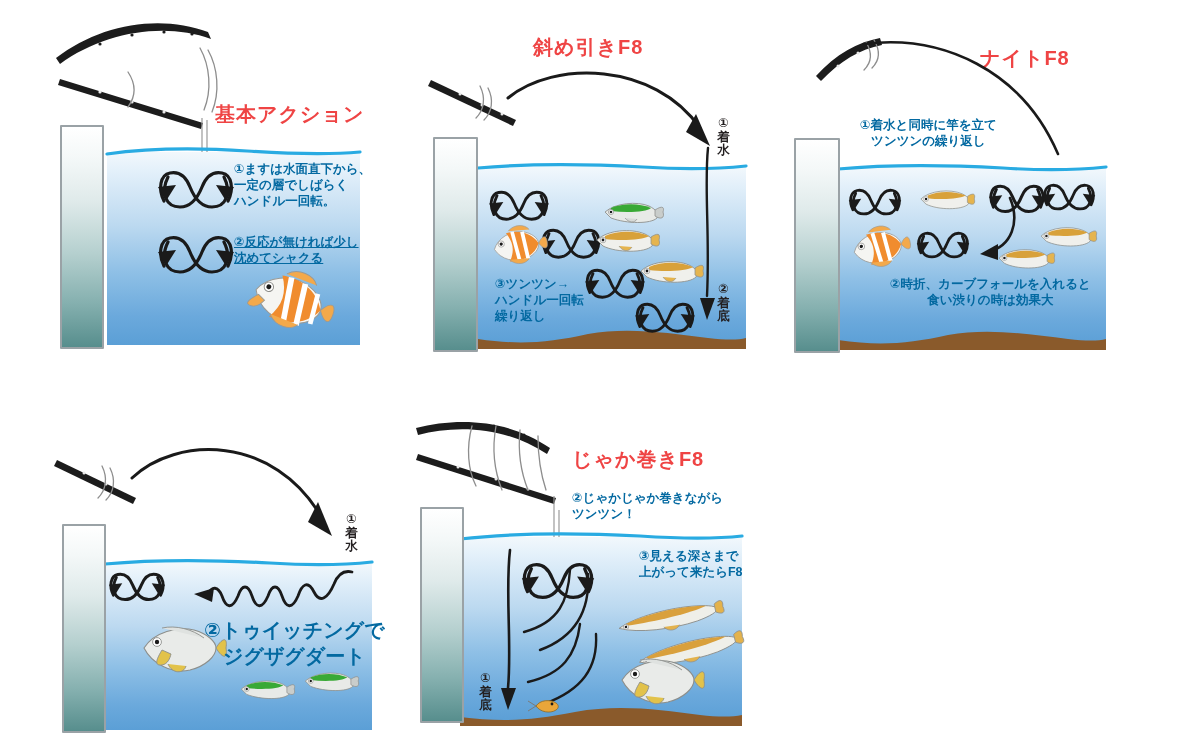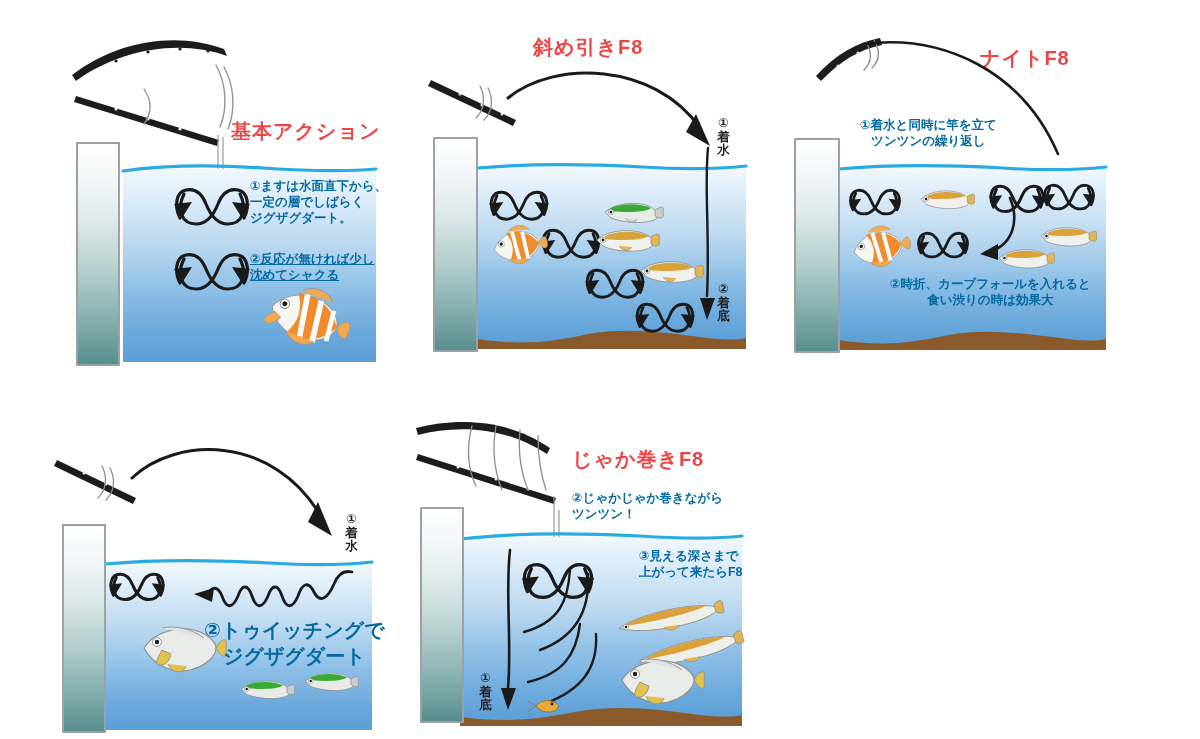--- a/index.html
+++ b/index.html
@@ -37,21 +37,21 @@
   }
   svg{overflow:visible;display:block;}
   .ink{fill:none;stroke:#1a1a1a;stroke-linecap:round;stroke-linejoin:round;}
   .rod{fill:#1c1c1c;}
   .blur{fill:none;stroke:#8d8d8d;stroke-width:1.3;stroke-linecap:round;}
   .line{fill:none;stroke:#9a9a9a;stroke-width:1.2;}
 </style>
 </head>
 <body>
 
-<div class="panel" style="left:0;top:17px;width:400px;height:380px;margin-left:16px;">
+<div class="panel" style="left:0;top:0;width:400px;height:380px;">
 
   <div class="title" style="left:215px;top:101px;">基本アクション</div>
 
   <svg style="position:absolute;left:40px;top:8px;width:220px;height:130px;" width="220" height="130" viewBox="0 0 220 130">
     <path class="rod" d="M16,50 C60,16 120,6 168,24 L171,31 C124,14 64,24 20,56 Z"></path>
     <circle cx="60" cy="36" r="1.6" fill="#1c1c1c"></circle>
       <circle cx="92" cy="27" r="1.6" fill="#1c1c1c"></circle>
     <circle cx="124" cy="24" r="1.6" fill="#1c1c1c"></circle>
       <circle cx="152" cy="26" r="1.6" fill="#1c1c1c"></circle>
     <path class="rod" d="M20,71 L163,115 L161,121 L18,77 Z"></path>
@@ -102,21 +102,21 @@
         <path d="M40,58 C50,70 66,68 72,60" fill="#f3a94b" stroke="#9a9a96" stroke-width="1"></path>
         <path d="M22,42 C14,50 10,56 18,56 C24,56 28,50 30,46 Z" fill="#f3a94b" stroke="#9a9a96" stroke-width="1"></path>
         <circle cx="30" cy="31" r="5" fill="#ffffff" stroke="#8e8e8a" stroke-width="1"></circle>
         <circle cx="30" cy="31" r="2.6" fill="#1a1a1a"></circle>
       </g>
     </svg>
   </div>
 
   <div class="txt" style="left:234px;top:161px;">①ますは水面直下から、
 一定の層でしばらく
-ジグザグダート。</div>
+ハンドル一回転。</div>
   <div class="txt" style="left:234px;top:234px;text-decoration:underline;">②反応が無ければ少し
 沈めてシャクる</div>
 </div>
 
 <div class="panel" style="left:400px;top:0;width:400px;height:380px;">
 
   <div class="title" style="left:133px;top:34px;">斜め引きF8</div>
 
   <svg style="position:absolute;left:24px;top:72px;width:130px;height:60px;" width="130" height="60" viewBox="0 0 130 60">
     <path class="rod" d="M7,8 L92,48 L89,54 L4,14 Z"></path>
@@ -217,20 +217,23 @@
       <div>①</div>
       <div>着</div>
       <div>水</div>
     </div>
   <div class="vtxt" style="left:316px;top:283px;">
       <div>②</div>
       <div>着</div>
       <div>底</div>
     </div>
 
+  <div class="txt" style="left:95px;top:276px;">③ツンツン→
+ハンドル一回転
+繰り返し</div>
 </div>
 
 <div class="panel" style="left:800px;top:0;width:400px;height:380px;">
 
   <div class="title" style="left:180px;top:45px;">ナイトF8</div>
 
   <svg style="position:absolute;left:14px;top:36px;width:100px;height:48px;" width="100" height="48" viewBox="0 0 100 48">
     <path class="rod" d="M2,40 C22,18 44,6 66,2 L68,9 C46,13 26,25 7,45 Z"></path>
     <circle cx="24" cy="30" r="1.5" fill="#eaeaea"></circle>
       <circle cx="44" cy="17" r="1.5" fill="#eaeaea"></circle>

